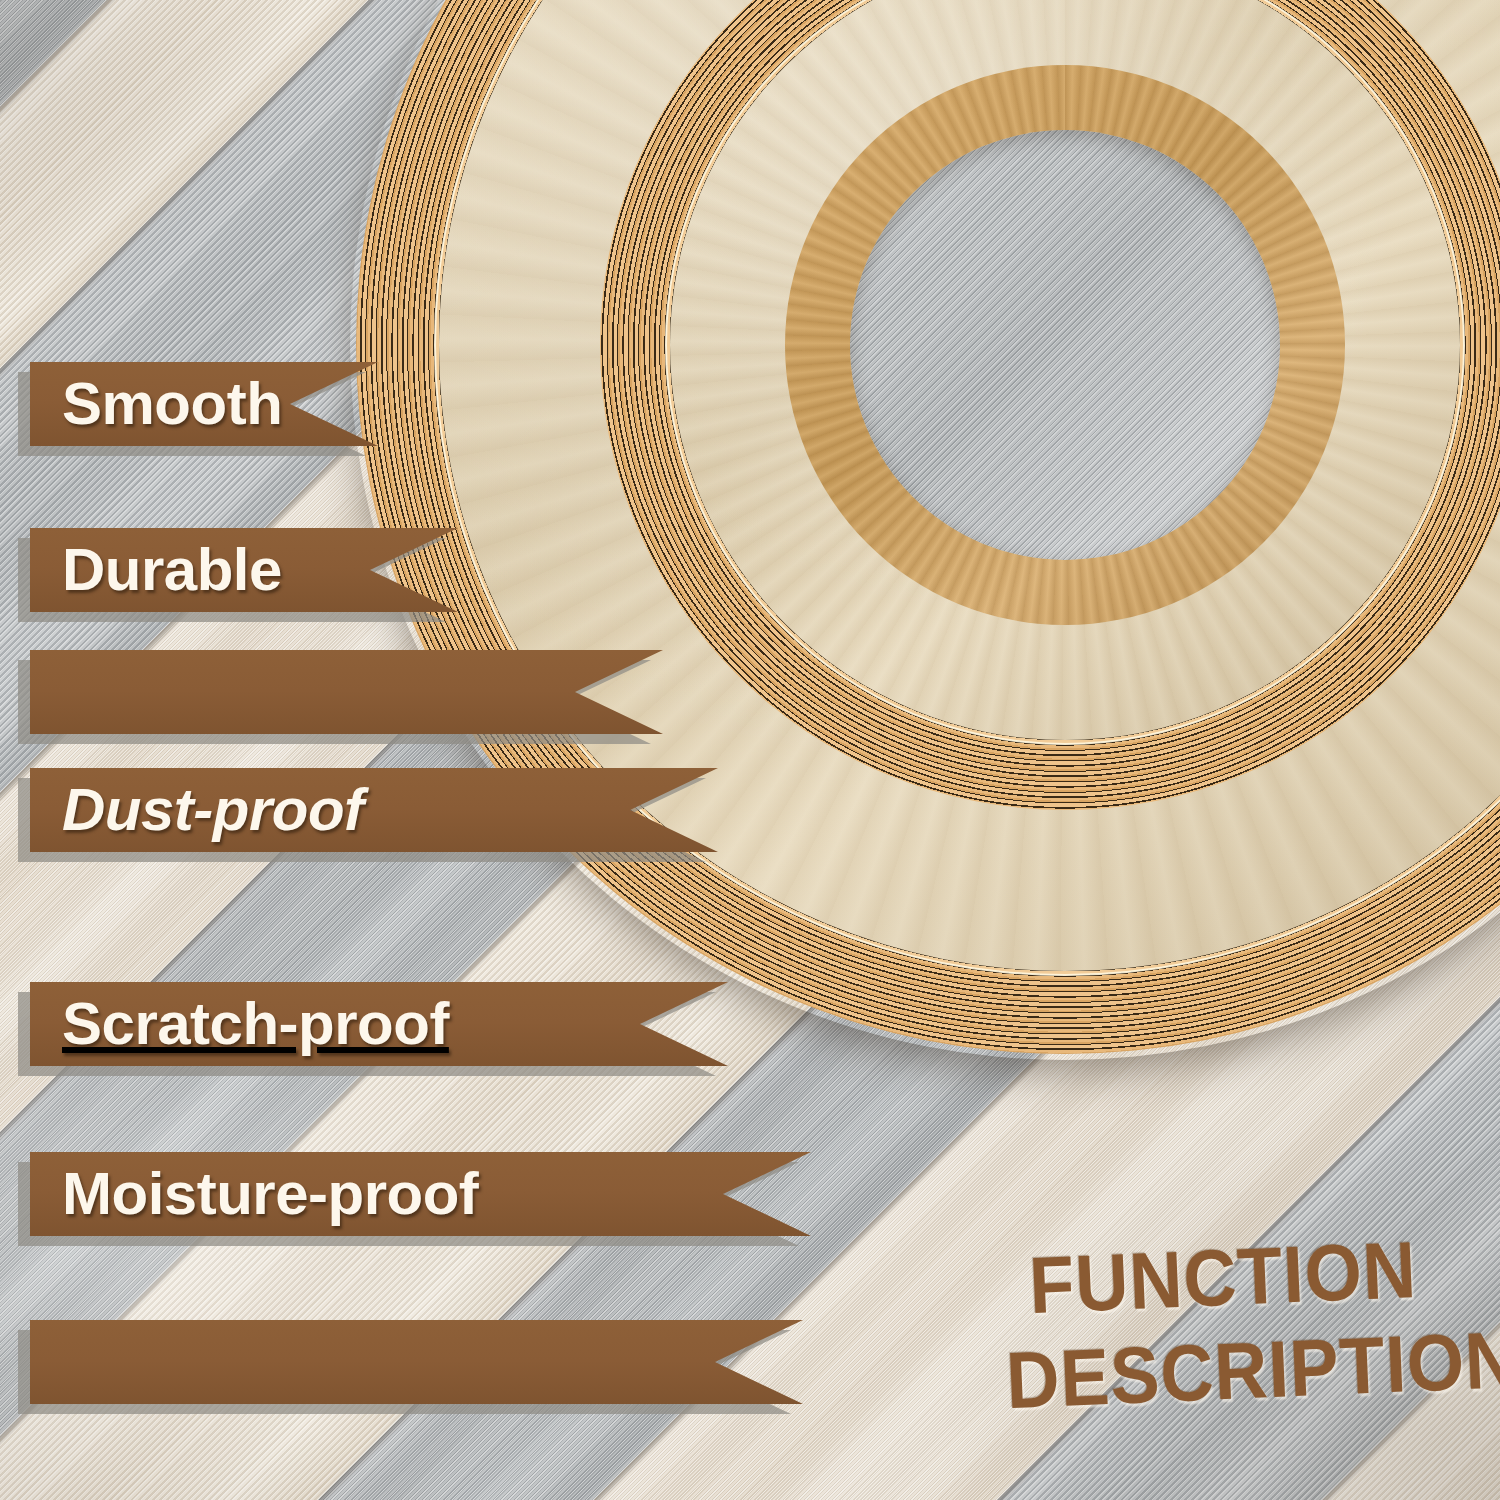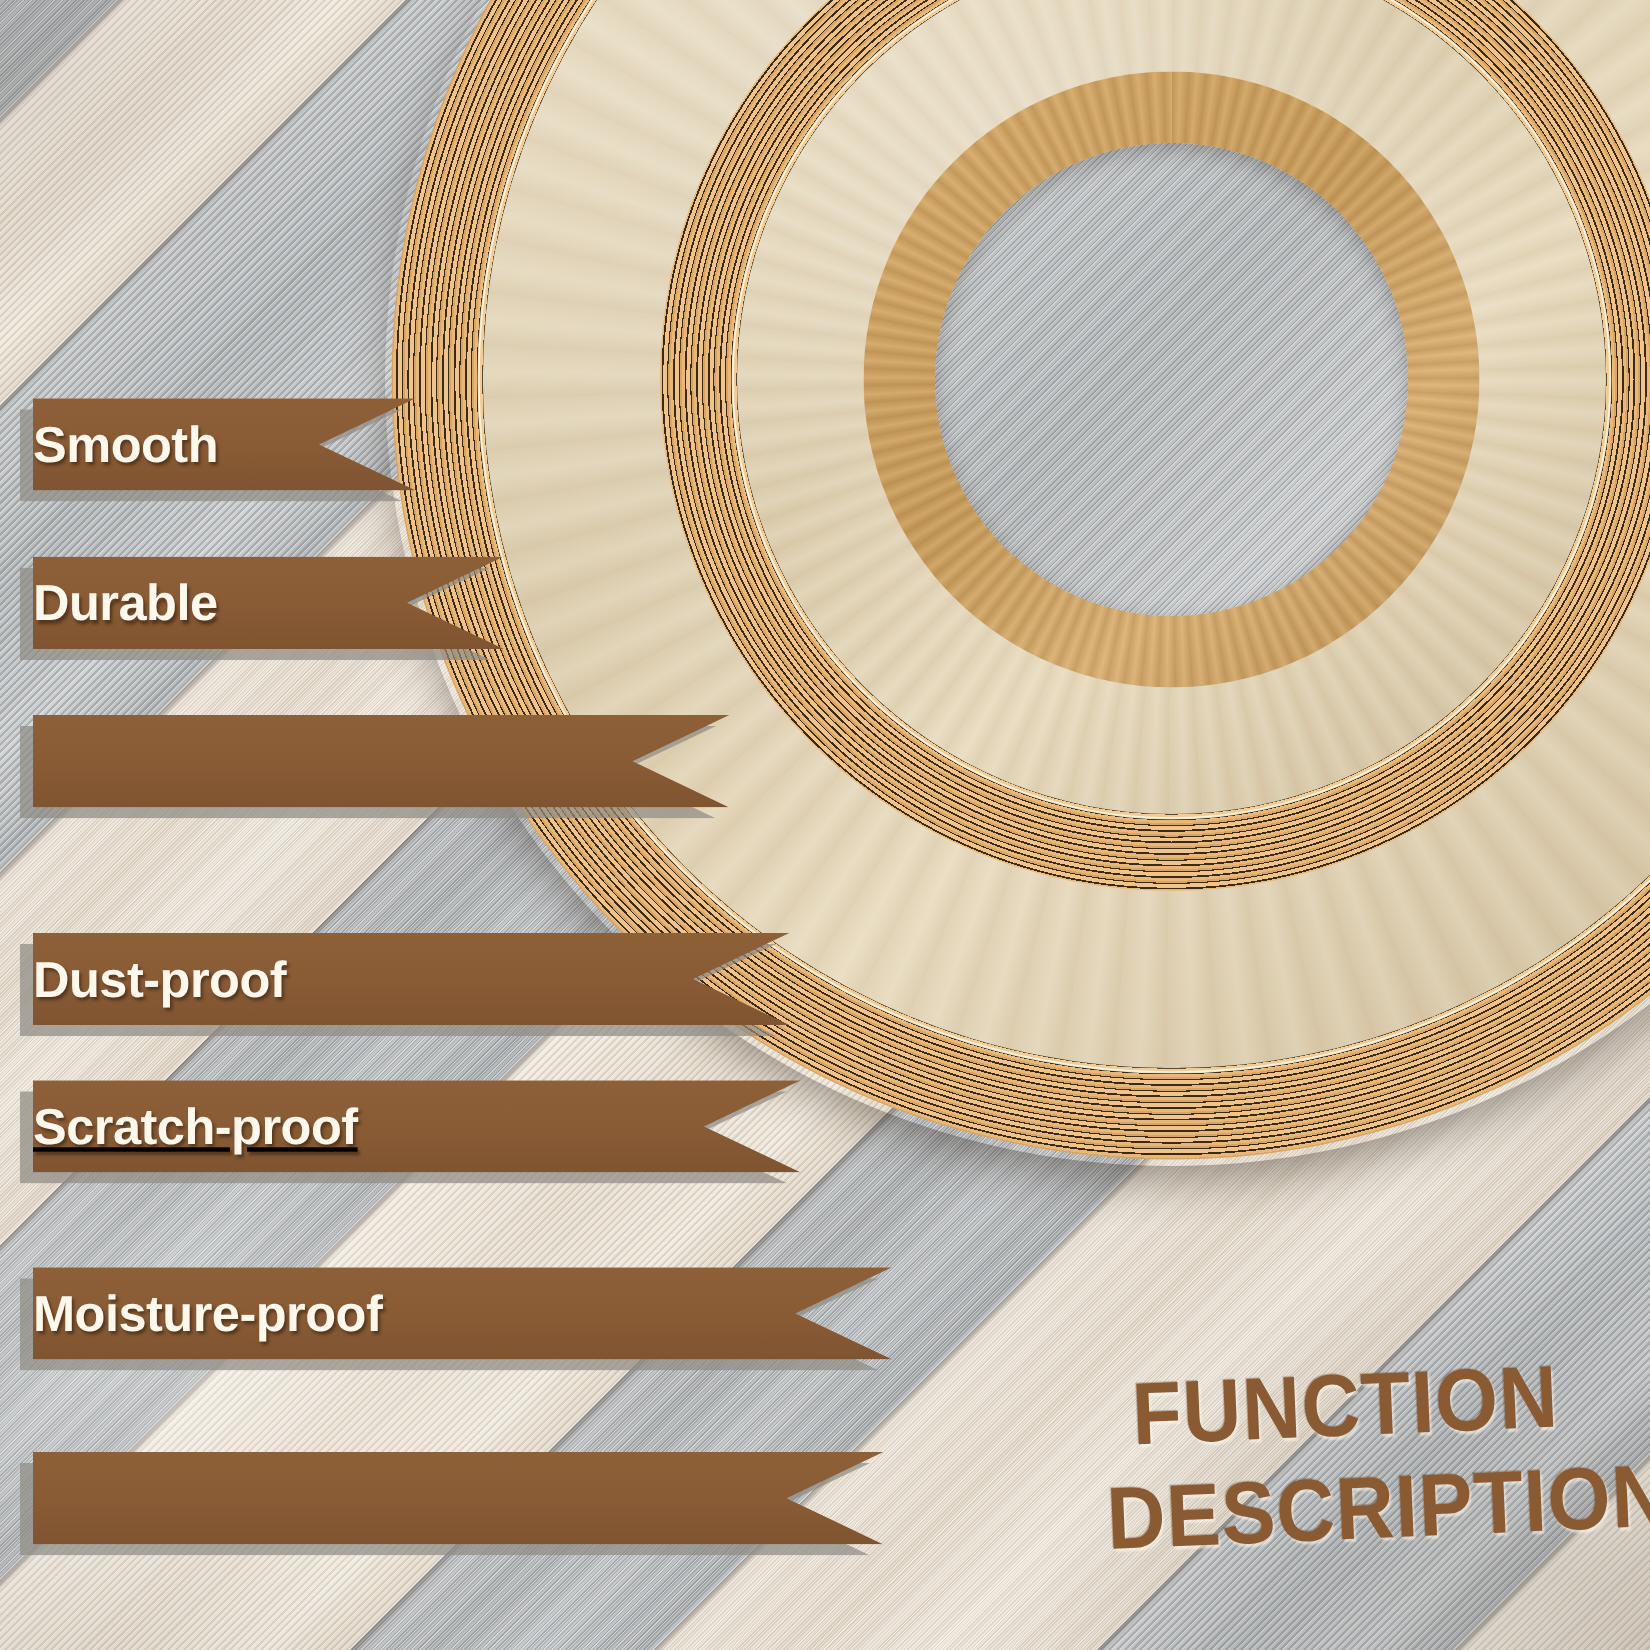--- a/index.html
+++ b/index.html
@@ -177,22 +177,23 @@
   .ribbon-plate{
     position:absolute;
     left:0;top:0;
     width:100%;height:84px;
     background:linear-gradient(180deg,#8e6038 0%, #8a5c36 48%, #7f5430 100%);
     clip-path:polygon(0 0, calc(100% - 2px) 0, calc(100% - 90px) 50%, calc(100% - 2px) 100%, 0 100%);
   }
   .ribbon-label{
     position:relative;
     z-index:3;
+    padding-left:32px;
     color:#fdf7ec;
-    font-size:46px;
+    font-size:60px;
     font-weight:700;
     letter-spacing:-0.5px;
     line-height:84px;
     white-space:nowrap;
     text-shadow:2px 3px 3px rgba(40,24,10,.55);
   }
 
   
   .fn-desc{
     position:absolute;
@@ -254,34 +255,34 @@
     </div>
 
   <div class="ribbons" id="ribbonList">
       <div class="ribbon-row" style="top: 362px; width: 350px;">
         <div class="ribbon">
           <div class="ribbon-shadow"></div>
           <div class="ribbon-plate"></div>
           <div class="ribbon-label">Smooth</div>
         </div>
       </div>
-      <div class="ribbon-row" style="top: 506px; width: 430px;">
+      <div class="ribbon-row" style="top: 528px; width: 430px;">
         <div class="ribbon">
           <div class="ribbon-shadow"></div>
           <div class="ribbon-plate"></div>
           <div class="ribbon-label">Durable</div>
         </div>
       </div>
       <div class="ribbon-row" style="top: 650px; width: 635px;">
         <div class="ribbon">
           <div class="ribbon-shadow"></div>
           <div class="ribbon-plate"></div>
         </div>
       </div>
-      <div class="ribbon-row" style="top: 848px; width: 690px;">
+      <div class="ribbon-row" style="top: 768px; width: 690px; font-style: italic;">
         <div class="ribbon">
           <div class="ribbon-shadow"></div>
           <div class="ribbon-plate"></div>
           <div class="ribbon-label">Dust-proof</div>
         </div>
       </div>
       <div class="ribbon-row" style="top: 982px; width: 700px; text-decoration: underline;">
         <div class="ribbon">
           <div class="ribbon-shadow"></div>
           <div class="ribbon-plate"></div>

